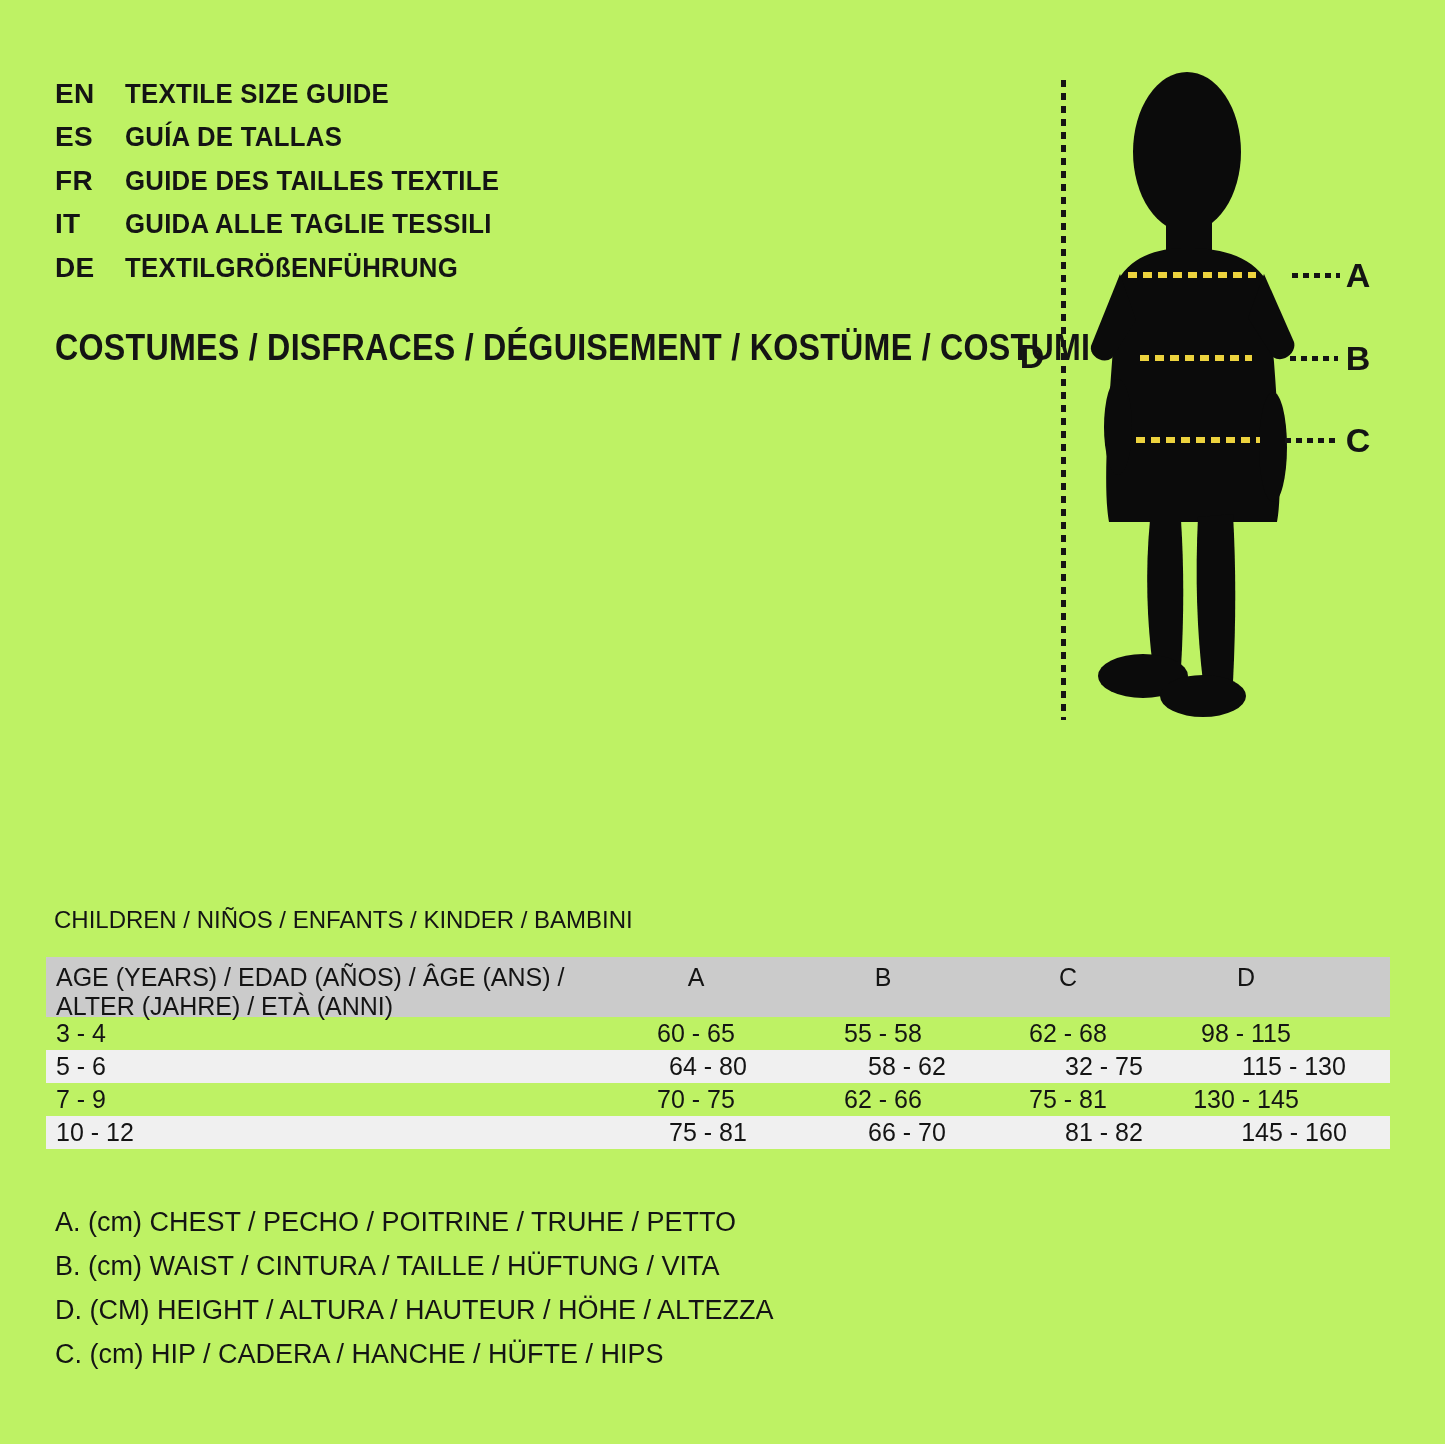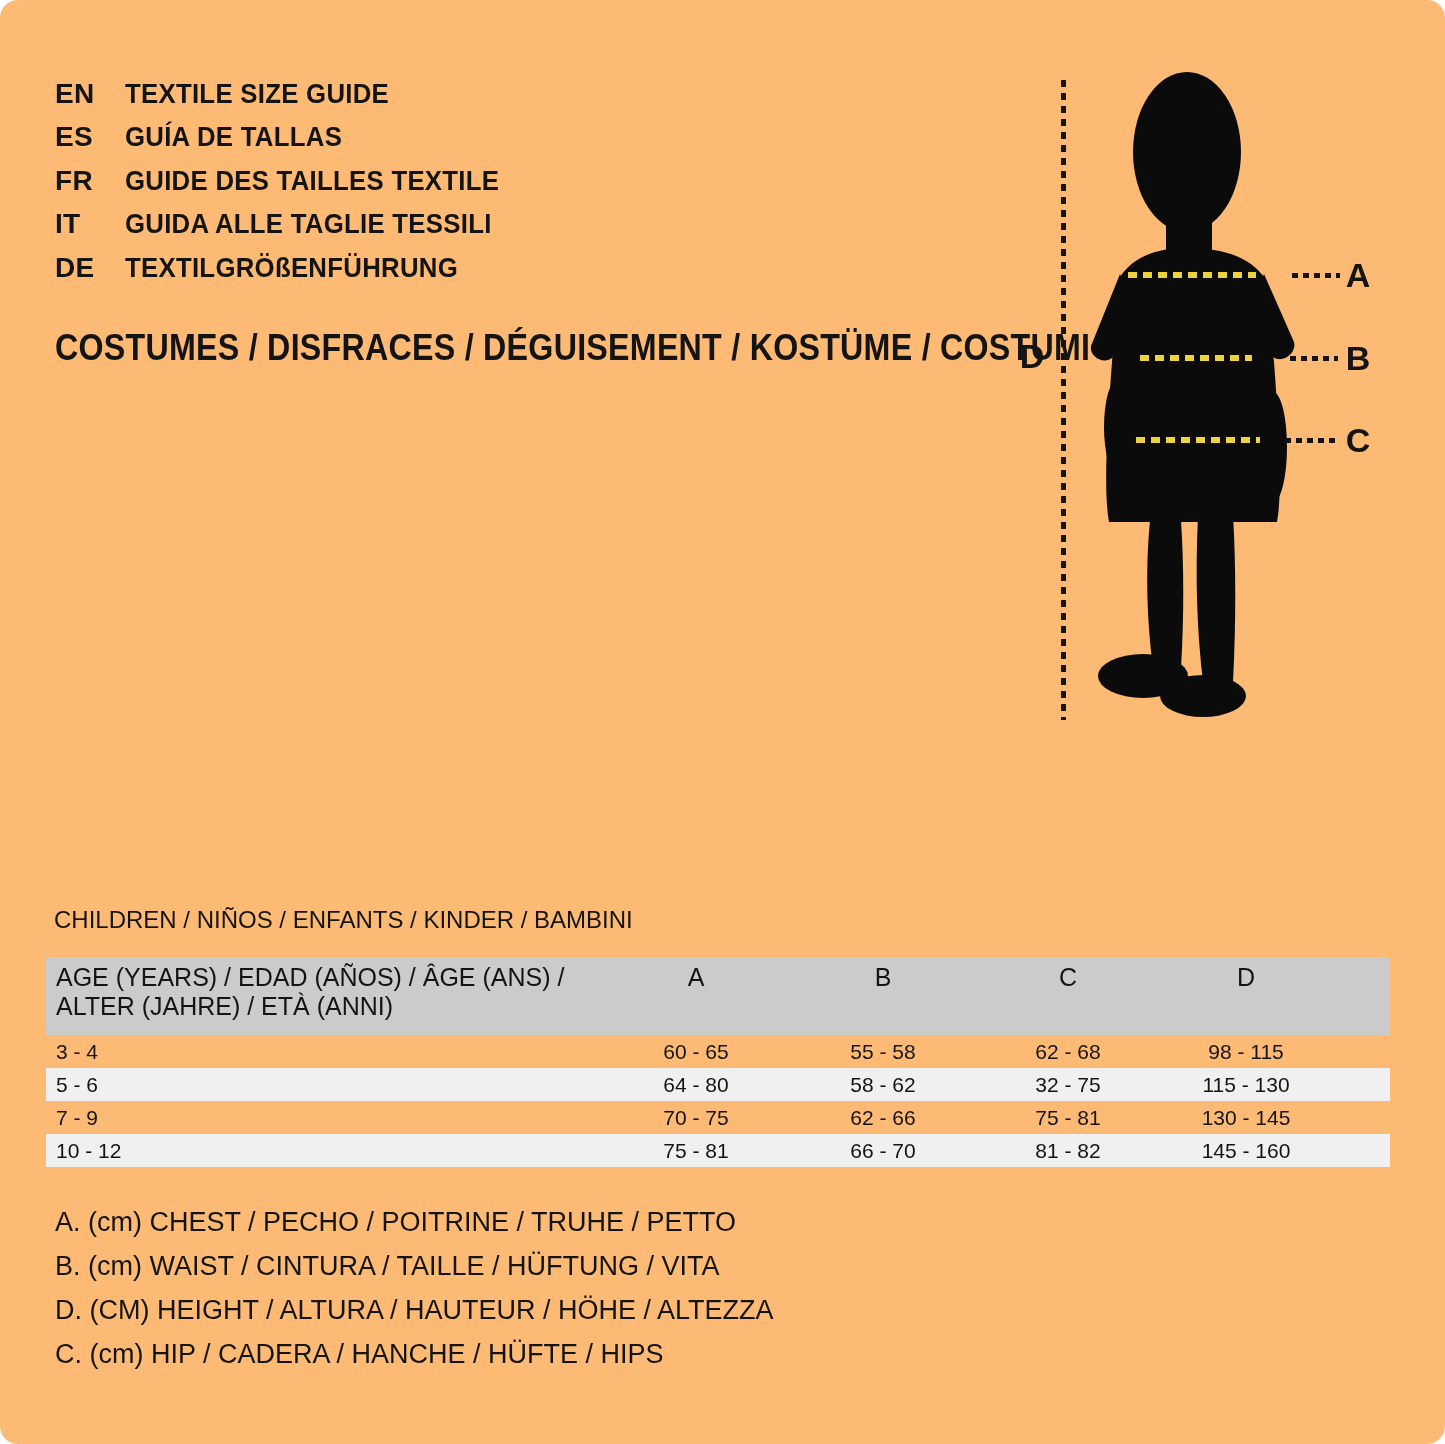--- a/index.html
+++ b/index.html
@@ -1,18 +1,18 @@
 <!DOCTYPE html>
 <html><head>
 <meta charset="utf-8">
 <style>
   html,body { margin:0; padding:0; background:#ffffff; }
   .canvas {
-    position:relative; width:1445px; height:1444px; background:#fdba74;
-    font-family:"Liberation Sans", sans-serif; color:#141414; overflow:hidden;border-radius:18px;
+    position:relative; width:1445px; height:1444px; background:#bef264;
+    font-family:"Liberation Sans", sans-serif; color:#141414; overflow:hidden;
   }
 
   
   .lang-list { position:absolute; left:55px; top:72px; }
   .lang-row { display:flex; align-items:center; height:43.5px; font-size:28px; font-weight:700; letter-spacing:0.3px; }
   .lang-code { width:70px; flex:0 0 70px; }
   .lang-label { white-space:nowrap; transform:scaleX(0.92); transform-origin:left center; }
 
   
   .costumes-title {
@@ -42,25 +42,25 @@
   .meas-label { position:absolute; left:326px; width:44px; height:44px;
     display:flex; align-items:center; justify-content:center; font-size:34px; font-weight:700; }
   .meas-label.a { top:193px; }
   .meas-label.b { top:276px; }
   .meas-label.c { top:358px; }
 
   
   .section-title { position:absolute; left:54px; top:906px; font-size:24px; white-space:nowrap; }
   .size-table { position:absolute; left:46px; top:957px; width:1344px; }
   .t-grid { display:grid; grid-template-columns:556px 188px 186px 184px 172px 58px; }
-  .t-header { background:#cbcbcb; height:78px; align-items:start; }
+  .t-header { background:#cbcbcb; height:60px; align-items:start; }
   .t-header .age-cell { padding:6px 0 0 10px; font-size:25px; line-height:29px; }
   .t-header .num-cell { padding-top:6px; font-size:25px; }
-  .t-row { height:33px; align-items:center; font-size:21px; }
-  .t-row.alt { background:#f0f0f0; }
+  .t-row { height:33px; align-items:center; font-size:25px; }
+  .t-row.alt { background:#f0f0f0;gap:12px; }
   .age-cell { text-align:left; padding-left:10px; }
   .num-cell { text-align:center; }
 
   
   .legend { position:absolute; left:55px; top:1200px; }
   .legend-row { height:44px; display:flex; align-items:center; font-size:27px; white-space:nowrap; }
 </style>
 </head>
 <body>
 

